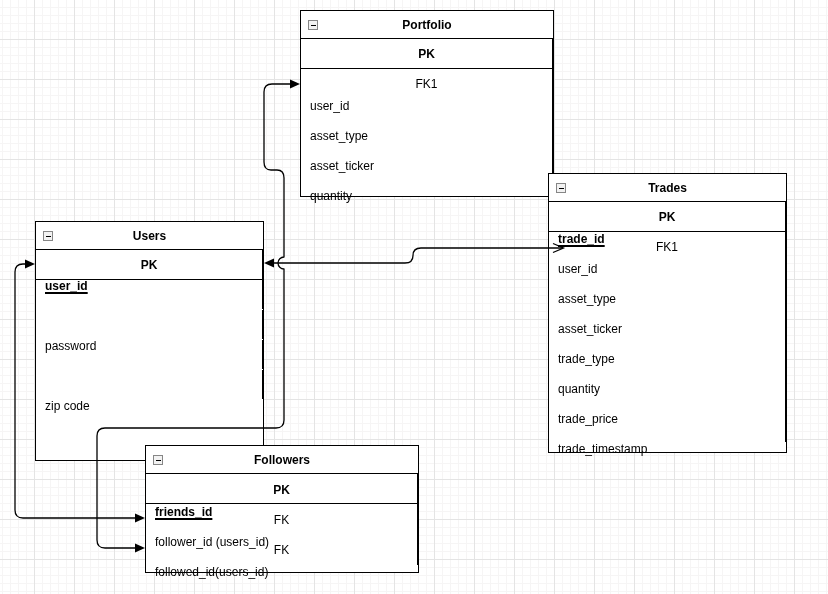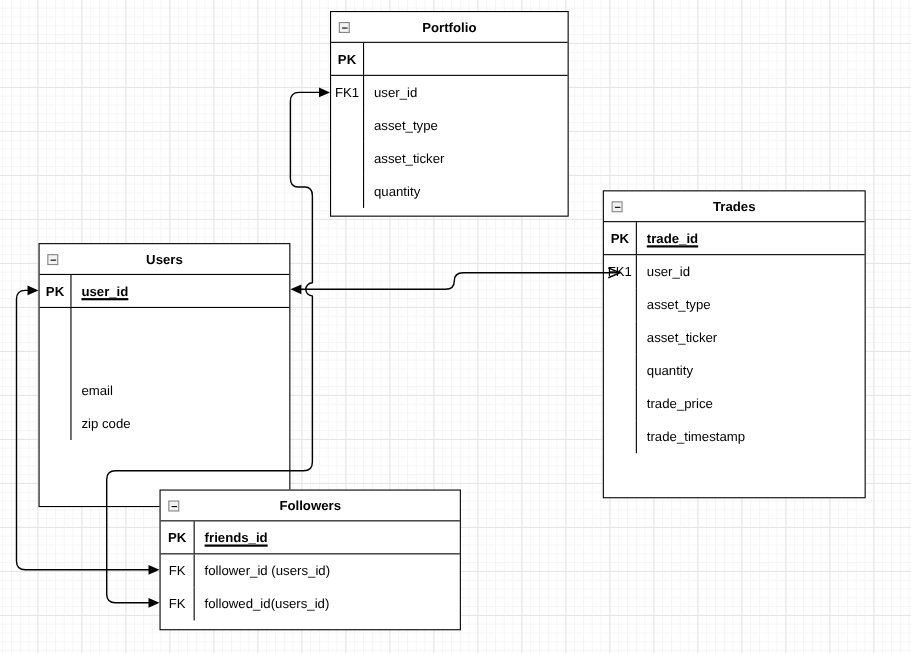--- a/index.html
+++ b/index.html
@@ -25,41 +25,41 @@
     display:flex;align-items:center;justify-content:center;
     font-weight:bold;position:relative;
   }
   .collapse{
     position:absolute;left:7px;top:9px;width:10px;height:10px;
     border:1px solid #868686;background:#f2f2f2;box-sizing:border-box;
   }
   .collapse::after{
     content:"";position:absolute;left:1.5px;right:1.5px;top:3.5px;height:1.5px;background:#000;
   }
-  .trow{display:flex;height:30px;box-sizing:border-box;align-items:stretch;}
+  .trow{display:flex;height:30px;box-sizing:border-box;align-items:stretch;flex-direction:column;}
   .trow.pk{border-bottom:1px solid #000;}
   .tkey{
     flex:0 0 var(--kw);border-right:1px solid #000;box-sizing:border-box;
     display:flex;align-items:center;justify-content:center;
   }
   .trow.pk .tkey{font-weight:bold;}
   .tfield{display:flex;align-items:center;padding-left:9px;flex:1;}
   .trow.pk .fieldtext{
     font-weight:bold;text-decoration:underline;
     text-underline-offset:2px;text-decoration-thickness:1.5px;
   }
   .wires{position:absolute;left:0;top:0;}
   .wires path.conn{fill:none;stroke:#000;stroke-width:1.3;stroke-linejoin:round;}
   .wires .ah{fill:#000;stroke:none;}
   .wires .ah-open{fill:none;stroke:#000;stroke-width:1.3;stroke-linejoin:miter;}
 </style>
 </head>
 <body>
 
-<div class="entity" style="left:300px;top:10px;width:217px;height:187px;--kw:30px;">
+<div class="entity" style="left:300px;top:10px;width:254px;height:187px;--kw:30px;">
   <div class="ttl">
     <span class="collapse"></span>
     <span>Portfolio</span>
   </div>
   <div class="trow pk">
     <span class="tkey">PK</span>
   </div>
   <div class="trow">
     <span class="tkey">FK1</span>
     <span class="tfield">
@@ -95,26 +95,26 @@
     <span class="tkey">PK</span>
     <span class="tfield">
         <span class="fieldtext">user_id</span>
       </span>
   </div>
   <div class="trow">
     <span class="tkey"></span>
   </div>
   <div class="trow">
     <span class="tkey"></span>
-  </div>
-  <div class="trow">
-    <span class="tkey"></span>
-    <span class="tfield">
-        <span class="fieldtext">email</span>
-      </span>
+    <span class="tfield">
+        <span class="fieldtext">password</span>
+      </span>
+  </div>
+  <div class="trow">
+    <span class="tkey"></span>
   </div>
   <div class="trow">
     <span class="tkey"></span>
     <span class="tfield">
         <span class="fieldtext">zip code</span>
       </span>
   </div>
 </div>
 
 <div class="entity" style="left:548px;top:173px;width:239px;height:280px;--kw:30px;">
@@ -137,20 +137,26 @@
   <div class="trow">
     <span class="tkey"></span>
     <span class="tfield">
         <span class="fieldtext">asset_type</span>
       </span>
   </div>
   <div class="trow">
     <span class="tkey"></span>
     <span class="tfield">
         <span class="fieldtext">asset_ticker</span>
+      </span>
+  </div>
+  <div class="trow">
+    <span class="tkey"></span>
+    <span class="tfield">
+        <span class="fieldtext">trade_type</span>
       </span>
   </div>
   <div class="trow">
     <span class="tkey"></span>
     <span class="tfield">
         <span class="fieldtext">quantity</span>
       </span>
   </div>
   <div class="trow">
     <span class="tkey"></span>

